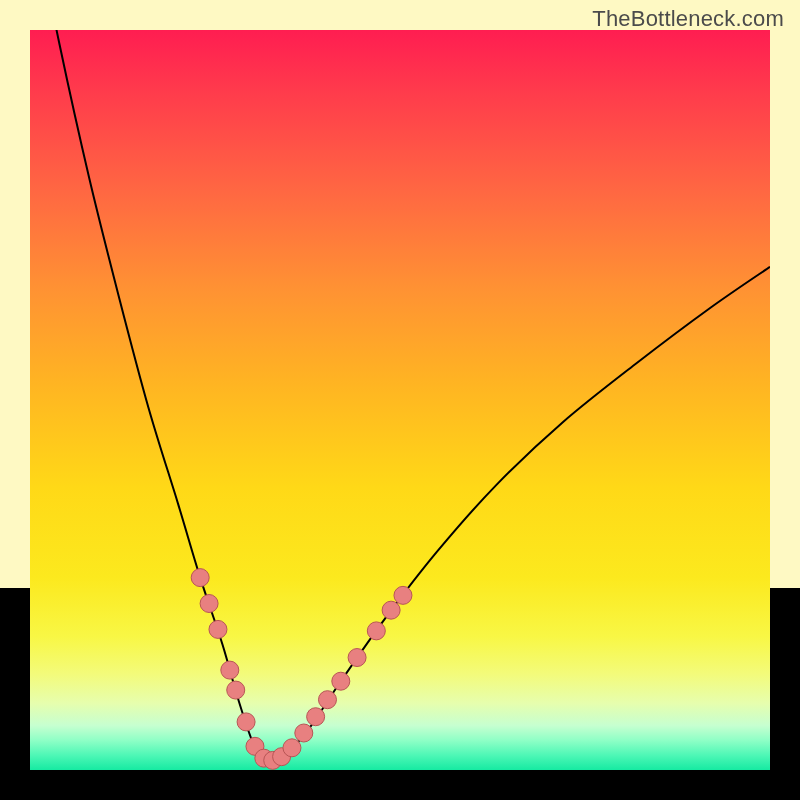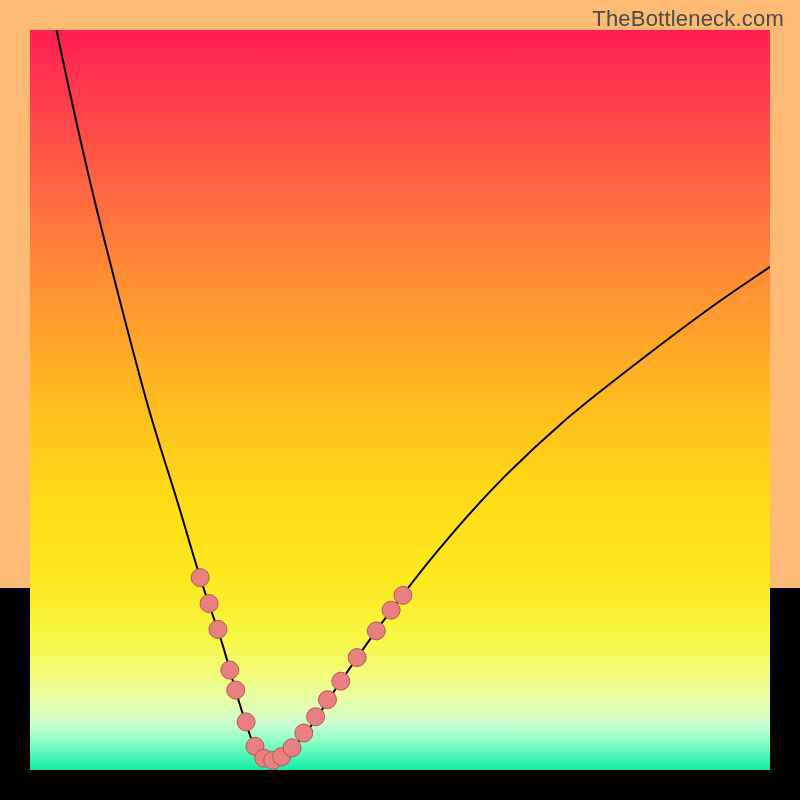--- a/index.html
+++ b/index.html
@@ -7,21 +7,21 @@
     padding: 0;
     width: 800px;
     height: 800px;
     background: #000;
     font-family: Arial, Helvetica, sans-serif;
   }
   .frame {
     position: relative;
     width: 800px;
     height: 588px;
-    background: #fdba74;
+    background: #fef9c3;
   }
   .watermark {
     position: absolute;
     top: 6px;
     right: 16px;
     color: #4b4b4b;
     font-size: 22px;
     letter-spacing: 0.2px;
     z-index: 4;
   }

